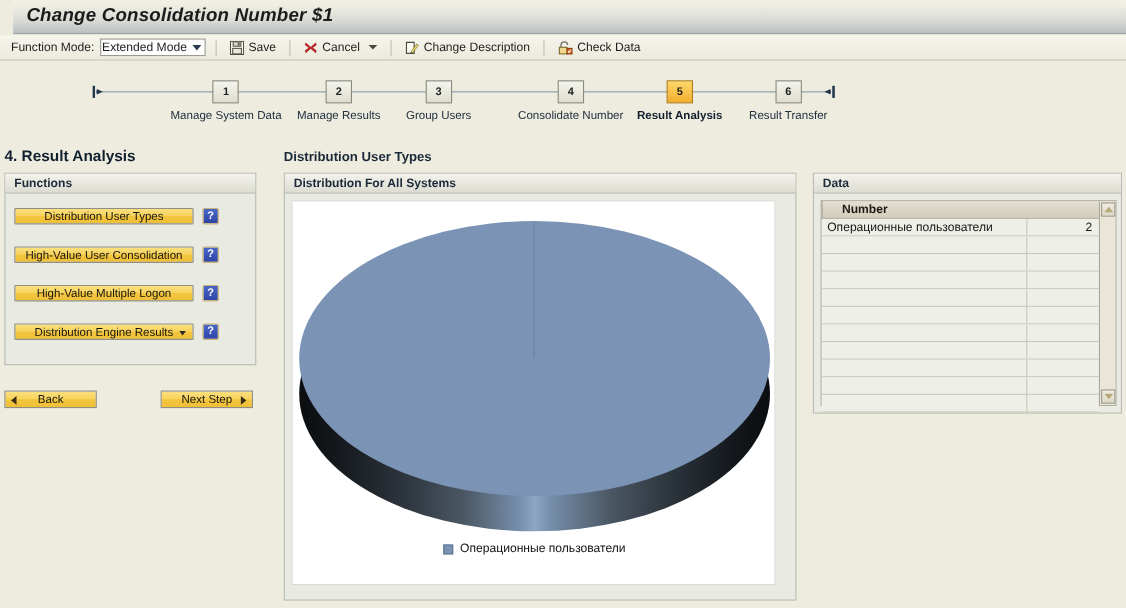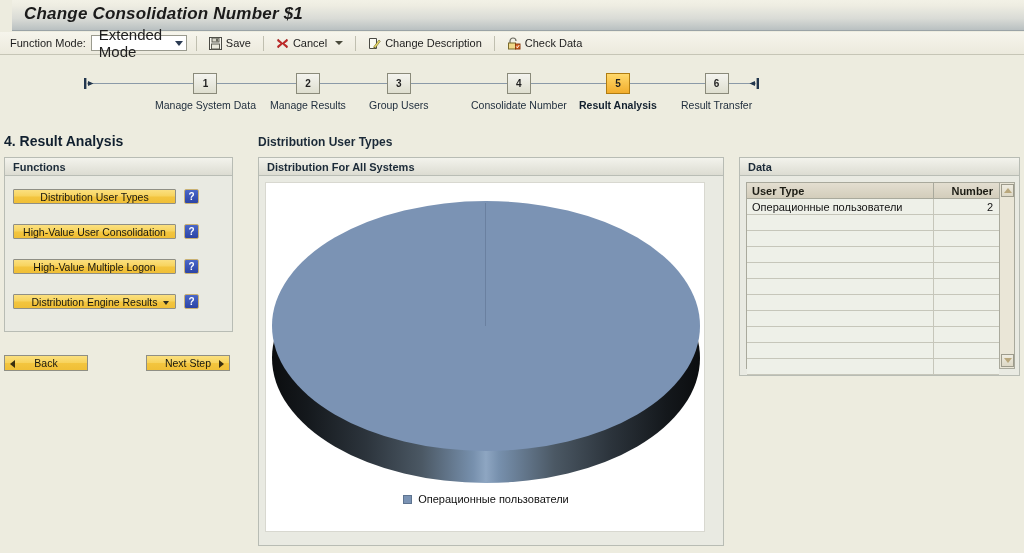--- a/index.html
+++ b/index.html
@@ -39,22 +39,22 @@
     padding-left: 10px;
     font-size: 11px; color: #1d1d1d;
   }
   .tb-label { margin-right: 5px; white-space: nowrap; }
   .tb-select {
     position: relative;
     height: 16px; width: 96px;
     background: #ffffff;
     border: 1px solid #9a9a8e;
     display: flex; align-items: center;
-    padding-left: 7px;
-    font-size: 15px;
+    padding-left: 1px;
+    font-size: 11px;
   }
   .tb-select .caret {
     position: absolute; right: 3px; top: 5px;
     width: 0; height: 0;
     border-left: 4px solid transparent;
     border-right: 4px solid transparent;
     border-top: 5px solid #2a3a52;
   }
   .tb-sep {
     width: 1px; height: 15px; background: #c0bfb0;
@@ -461,21 +461,20 @@
     </div>
   </div>
 
   <div class="panel" id="data-panel">
     <div class="panel-hdr">Data</div>
 
     <div class="grid-wrap">
       <div class="grid-main">
 
         <div class="grid-head">
-          <div class="gh-type">User Type</div>
           <div class="gh-num">Number</div>
         </div>
 
         <div class="grid-row">
           <div class="gr-type">Операционные пользователи</div>
           <div class="gr-num">2</div>
         </div>
         <div class="grid-row">
           <div class="gr-type"></div>
           <div class="gr-num"></div>

